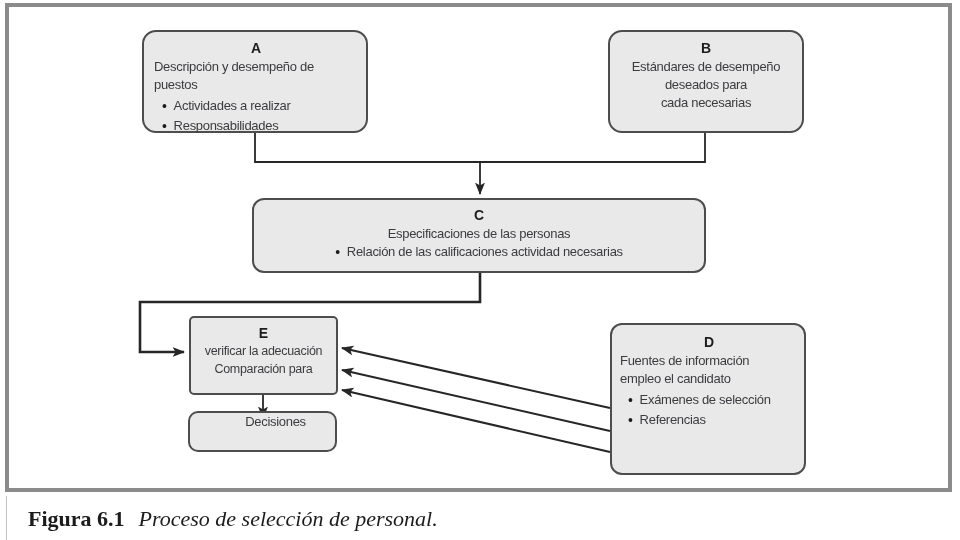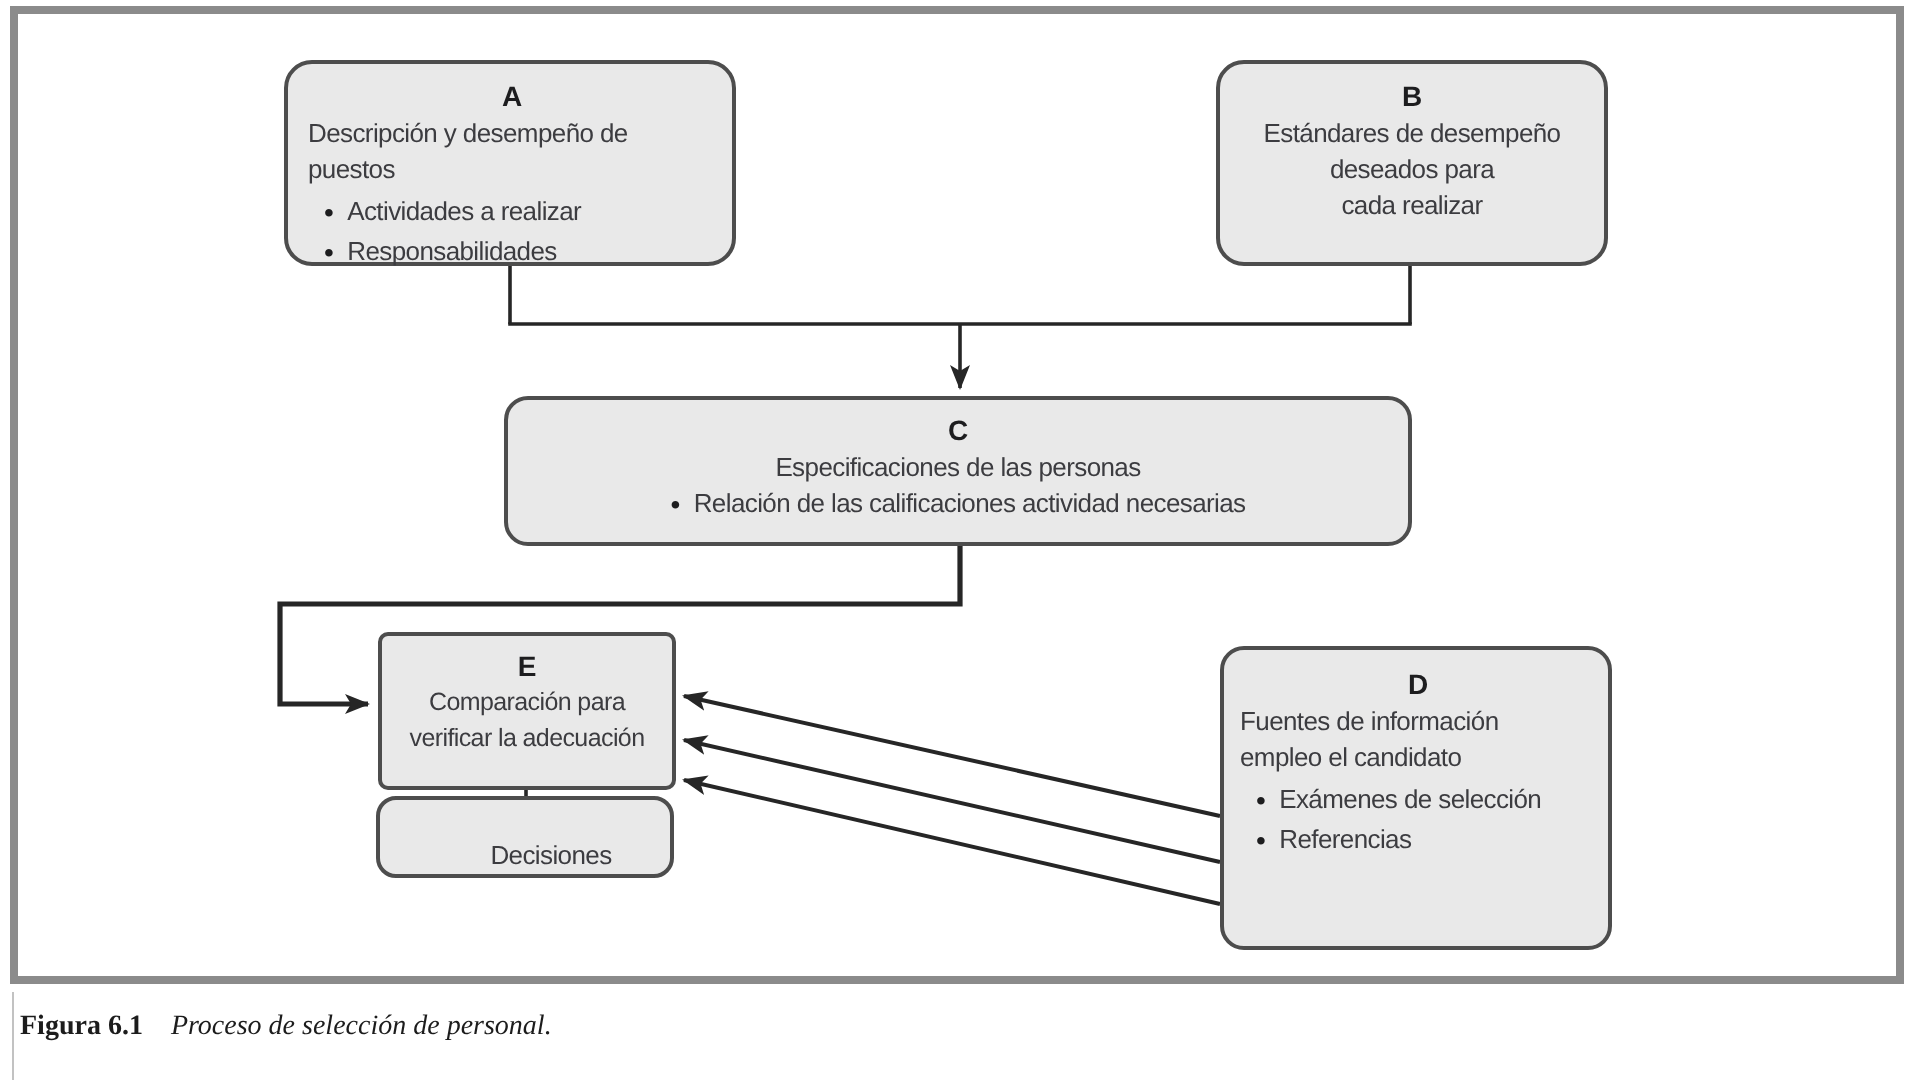--- a/index.html
+++ b/index.html
@@ -50,21 +50,21 @@
     color:#1d1d1f;
     font-size:14px;
     letter-spacing:0;
   }
   .rounded{border-radius:14px;}
   .rounded-sm{border-radius:10px;}
   .box-a{left:142px;top:30px;width:226px;height:103px;padding:7px 8px 0 10px;}
   .box-b{left:608px;top:30px;width:196px;height:103px;padding:7px 6px 0 6px;text-align:center;}
   .box-c{left:252px;top:198px;width:454px;height:75px;padding:6px 8px 0 8px;text-align:center;border-radius:12px;}
   .box-e{left:189px;top:316px;width:149px;height:79px;padding:6px 2px 0 2px;text-align:center;border-radius:5px;font-size:12.5px;}
-  .box-dec{left:188px;top:398px;width:149px;height:41px;border-radius:10px;display:flex;align-items:flex-end;justify-content:center;padding-left:26px;}
+  .box-dec{left:188px;top:411px;width:149px;height:41px;border-radius:10px;display:flex;align-items:flex-start;justify-content:center;padding-left:26px;}
   .box-d{left:610px;top:323px;width:196px;height:152px;padding:8px 6px 0 8px;border-radius:12px;}
   .box-d .title-line{text-align:left;}
   .bullets{margin-top:3px;}
   .bullet{
     display:flex;
     align-items:flex-start;
     padding-left:8px;
   }
   .bullet::before{
     content:"\2022";
@@ -77,23 +77,23 @@
     align-items:flex-start;
   }
   .bullet-center::before{
     content:"\2022";
     font-size:14px;
     margin-right:7px;
     color:#1d1d1f;
   }
   .caption{
     position:absolute;
-    left:10px;top:506px;
+    left:28px;top:506px;
     font-family:"Liberation Serif", serif;
-    font-size:14px;
+    font-size:22px;
     color:#1c1c1c;
     white-space:nowrap;
   }
   .caption .fig-label{font-weight:bold;}
   .caption .fig-title{font-style:italic;margin-left:14px;}
 </style>
 </head>
 <body>
 
 <div class="page">
@@ -136,35 +136,35 @@
       <div class="bullet">
           <span>Responsabilidades</span>
         </div>
     </div>
   </div>
 
   <div class="box rounded box-b">
     <div class="letter">B</div>
     <div>Estándares de desempeño</div>
     <div>deseados para</div>
-    <div>cada realizar</div>
+    <div>cada necesarias</div>
   </div>
 
   <div class="box box-c">
     <div class="letter">C</div>
     <div>Especificaciones de las personas</div>
     <div class="bullet-center">
         <span>Relación de las calificaciones actividad necesarias</span>
       </div>
   </div>
 
   <div class="box box-e">
     <div class="letter">E</div>
+    <div>verificar la adecuación</div>
     <div>Comparación para</div>
-    <div>verificar la adecuación</div>
   </div>
 
   <div class="box rounded-sm box-dec">
     <div>Decisiones</div>
   </div>
 
   <div class="box box-d">
     <div class="letter">D</div>
     <div class="title-line">Fuentes de información</div>
     <div class="title-line">empleo el candidato</div>

